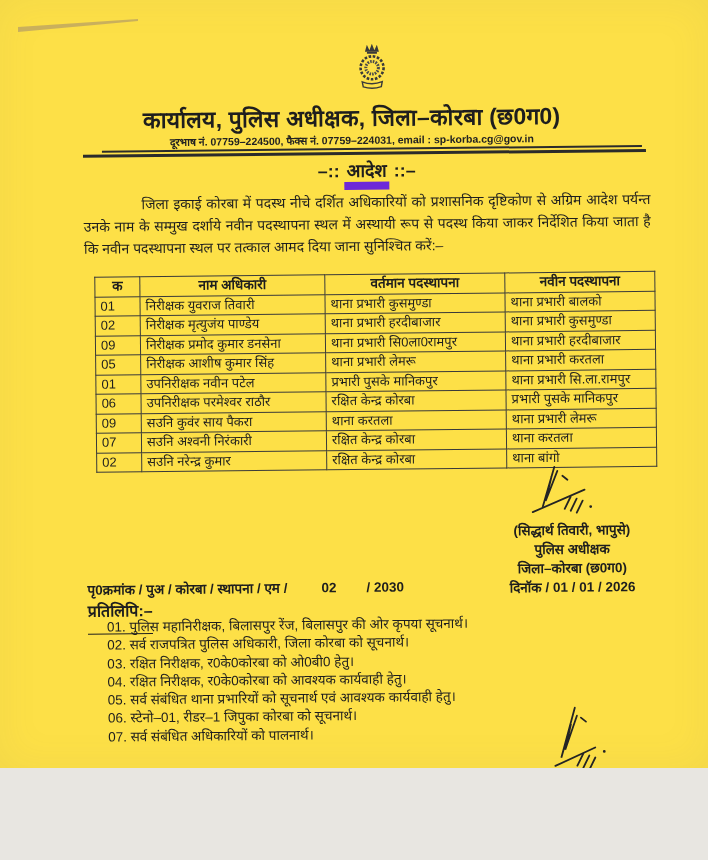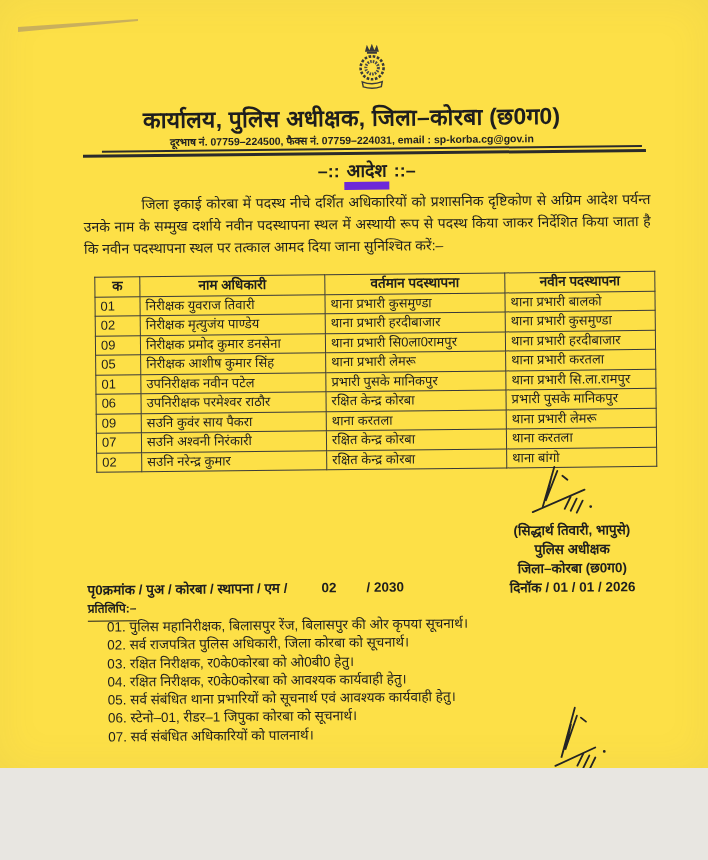--- a/index.html
+++ b/index.html
@@ -39,21 +39,21 @@
   .order-table col.w3{width:150px;}
 
   
   .sigblock{left:478px;top:524px;width:184px;font-size:13.5px;line-height:18px;font-weight:600;}
   .sigblock div{margin-bottom:1px;}
 
   
   .memo{left:85px;top:578px;font-size:13.5px;font-weight:600;white-space:nowrap;}
   .memo .gap1{display:inline-block;width:34px;}
   .memo .gap2{display:inline-block;width:30px;}
-  .copyhead{left:85px;top:597px;font-size:12px;font-weight:700;border-bottom:1.6px solid #1e1e1e;padding-bottom:4px;}
+  .copyhead{left:85px;top:597px;font-size:16px;font-weight:700;border-bottom:1.6px solid #1e1e1e;padding-bottom:12px;}
 
   
   .copies{left:104px;top:616px;width:560px;font-size:13.5px;line-height:18.3px;font-weight:500;}
   .copies div{white-space:nowrap;}
 
   
   .footblock{left:488px;top:772px;width:166px;font-size:13.5px;line-height:19px;font-weight:600;}
 
   svg{display:block;}
 </style>

